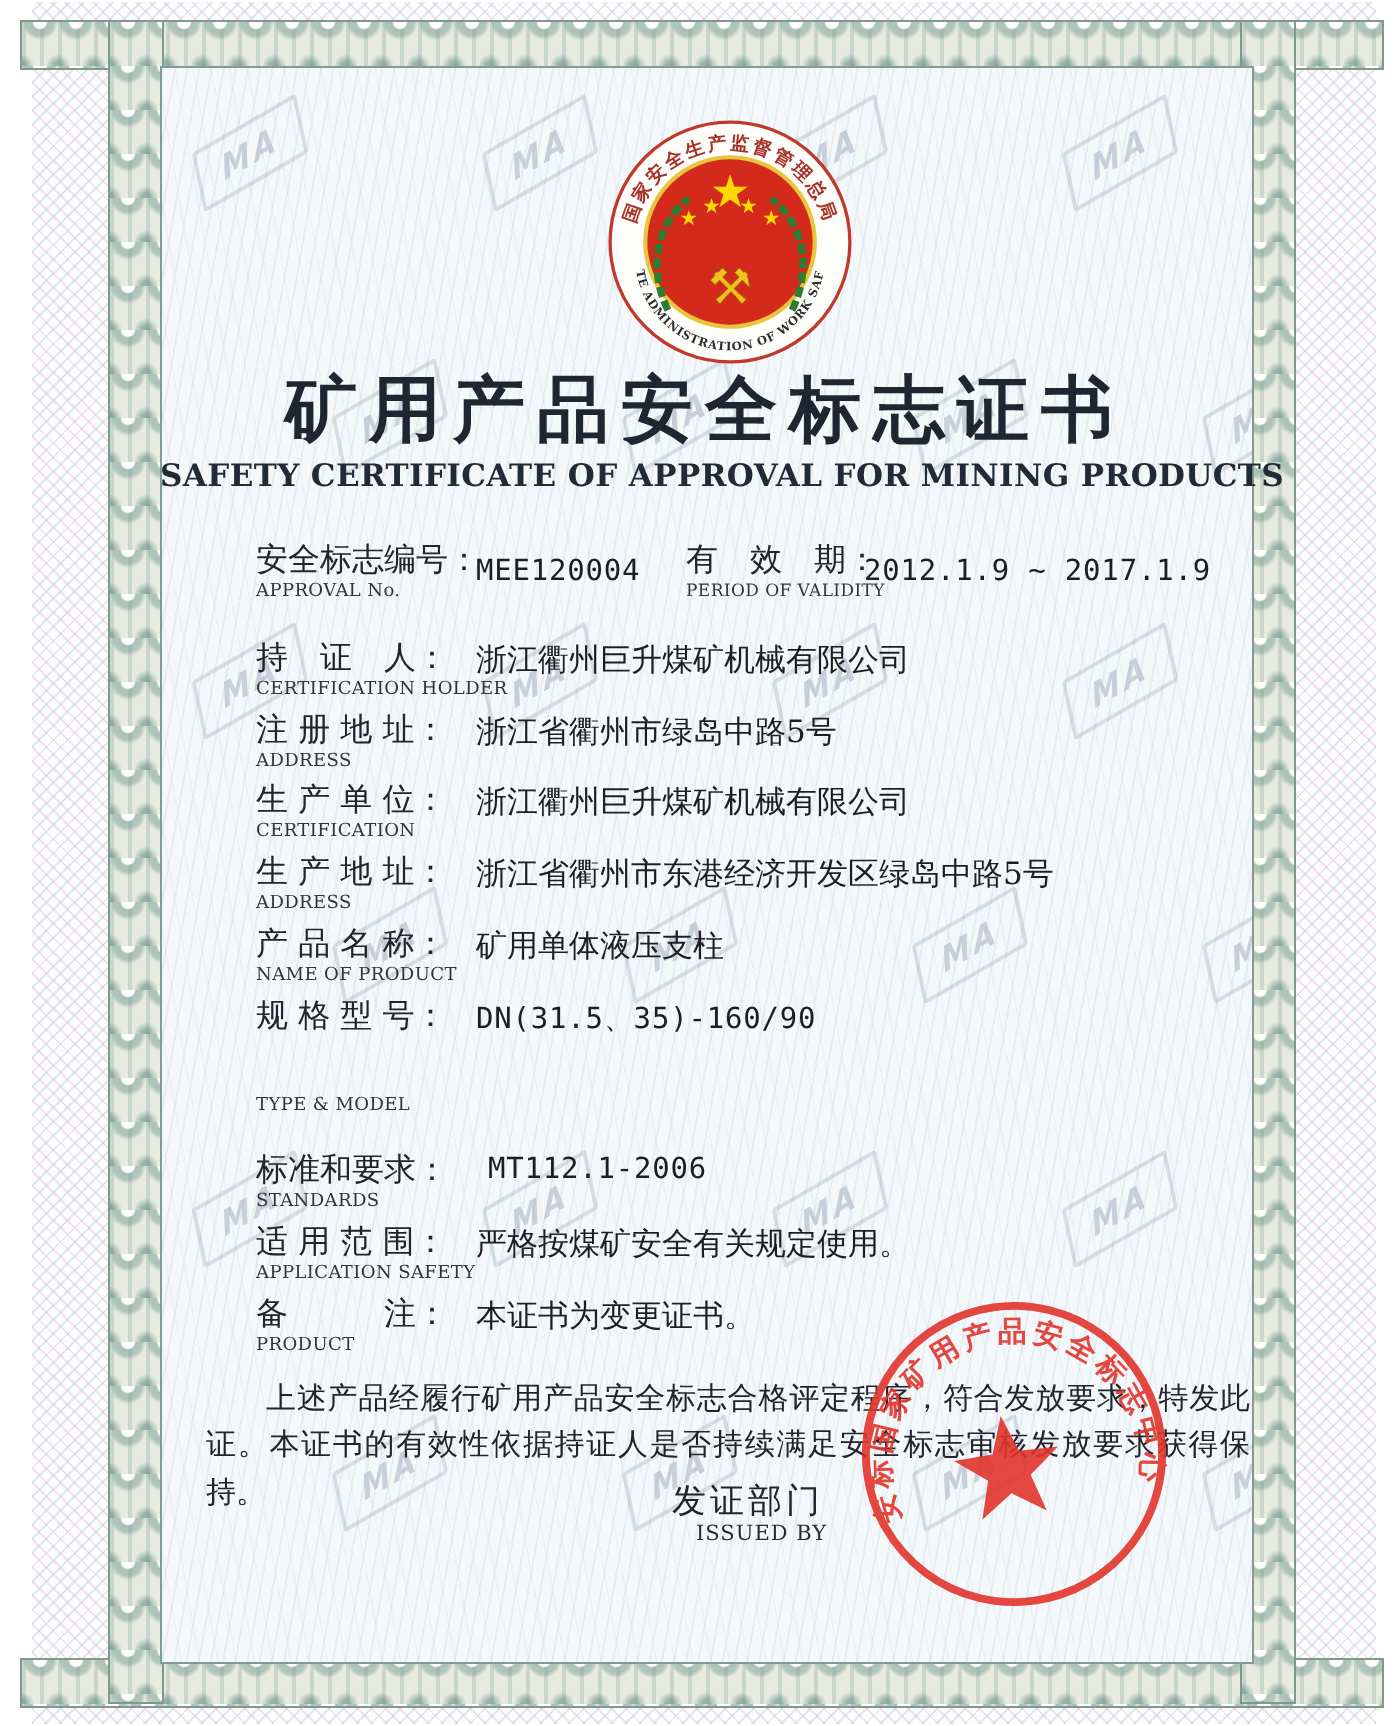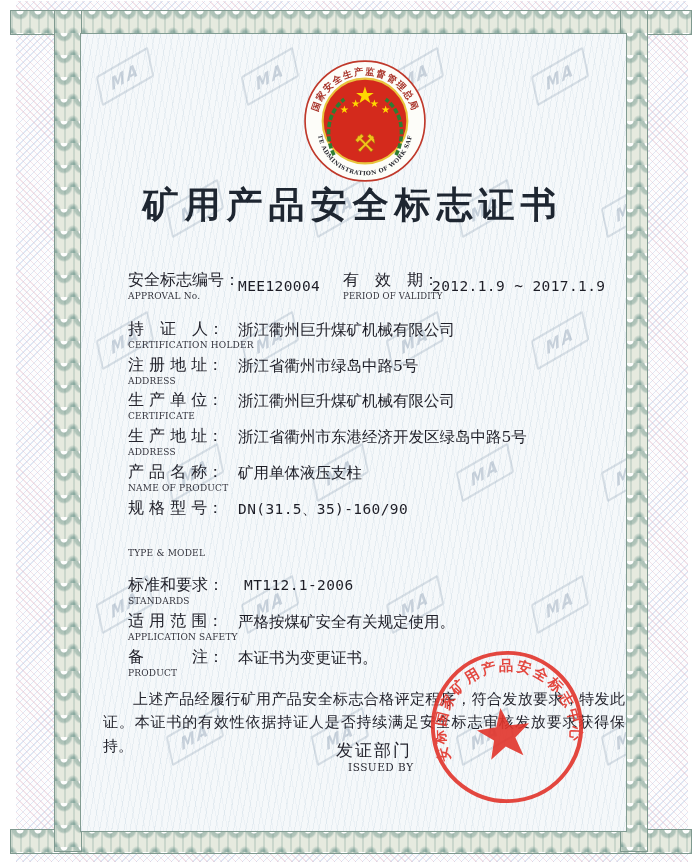--- a/index.html
+++ b/index.html
@@ -120,20 +120,21 @@
       <text x="60" y="90" text-anchor="middle" font-size="24" fill="#f2c21a" stroke="#a05a10" stroke-width="0.4">⚒</text>
       <text font-size="9" font-weight="bold" fill="#a83228" letter-spacing="1.5" font-family="DejaVu Serif, serif">
         <textPath href="#embTop" startOffset="50%" text-anchor="middle">国家安全生产监督管理总局</textPath>
       </text>
       <text font-size="5.6" font-weight="bold" fill="#2b2b33" letter-spacing=".4" font-family="DejaVu Serif, serif">
         <textPath href="#embBot" startOffset="50%" text-anchor="middle">STATE ADMINISTRATION OF WORK SAFETY</textPath>
       </text>
     </svg>
 
     <div class="title-zh">矿用产品安全标志证书</div>
+    <div class="title-en">SAFETY CERTIFICATE OF APPROVAL FOR MINING PRODUCTS</div>
 
     <div>
       <div class="lz" style="left:128px;top:270px">安全标志编号：</div>
       <div class="le" style="left:128px;top:291px">APPROVAL No.</div>
       <div class="lv code" style="left:238px;top:278px">MEE120004</div>
       <div class="lz" style="left:343px;top:270px">有　效　期：</div>
       <div class="le" style="left:343px;top:291px;font-size:8.5px">PERIOD OF VALIDITY</div>
       <div class="lv code" style="left:432px;top:278px">2012.1.9 ~ 2017.1.9</div>
     </div>
 
@@ -142,21 +143,21 @@
       <div class="le" style="left:128px;top:340px">CERTIFICATION HOLDER</div>
       <div class="lv" style="left:238px;top:320px">浙江衢州巨升煤矿机械有限公司</div>
     </div>
     <div>
       <div class="lz" style="left:128px;top:355px">注 册 地 址：</div>
       <div class="le" style="left:128px;top:376px">ADDRESS</div>
       <div class="lv" style="left:238px;top:356px">浙江省衢州市绿岛中路5号</div>
     </div>
     <div>
       <div class="lz" style="left:128px;top:390px">生 产 单 位：</div>
-      <div class="le" style="left:128px;top:411px">CERTIFICATE</div>
+      <div class="le" style="left:128px;top:411px">CERTIFICATION</div>
       <div class="lv" style="left:238px;top:391px">浙江衢州巨升煤矿机械有限公司</div>
     </div>
     <div>
       <div class="lz" style="left:128px;top:426px">生 产 地 址：</div>
       <div class="le" style="left:128px;top:447px">ADDRESS</div>
       <div class="lv" style="left:238px;top:427px">浙江省衢州市东港经济开发区绿岛中路5号</div>
     </div>
     <div>
       <div class="lz" style="left:128px;top:462px">产 品 名 称：</div>
       <div class="le" style="left:128px;top:483px">NAME OF PRODUCT</div>

